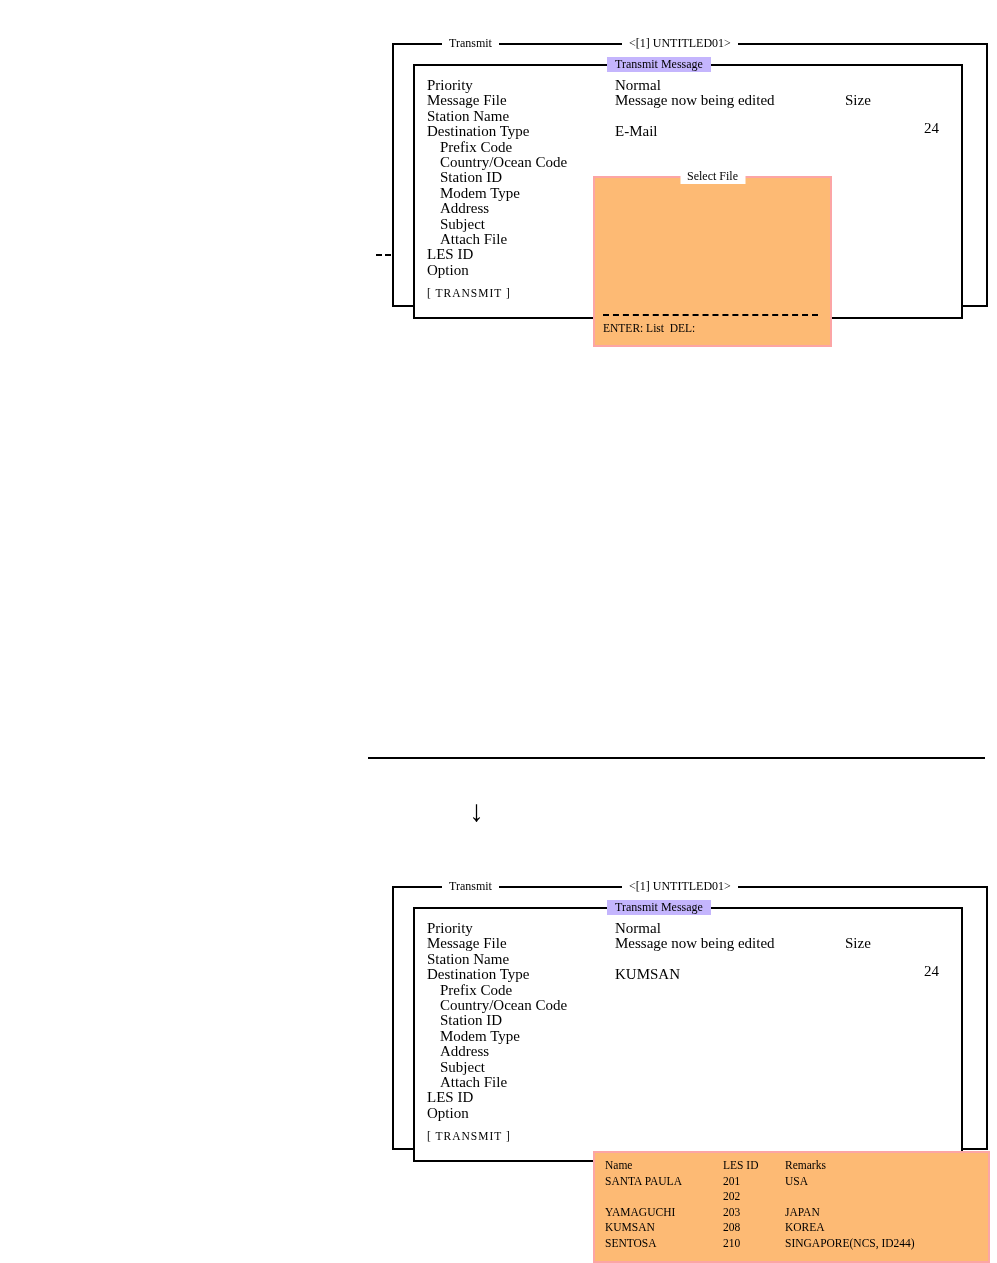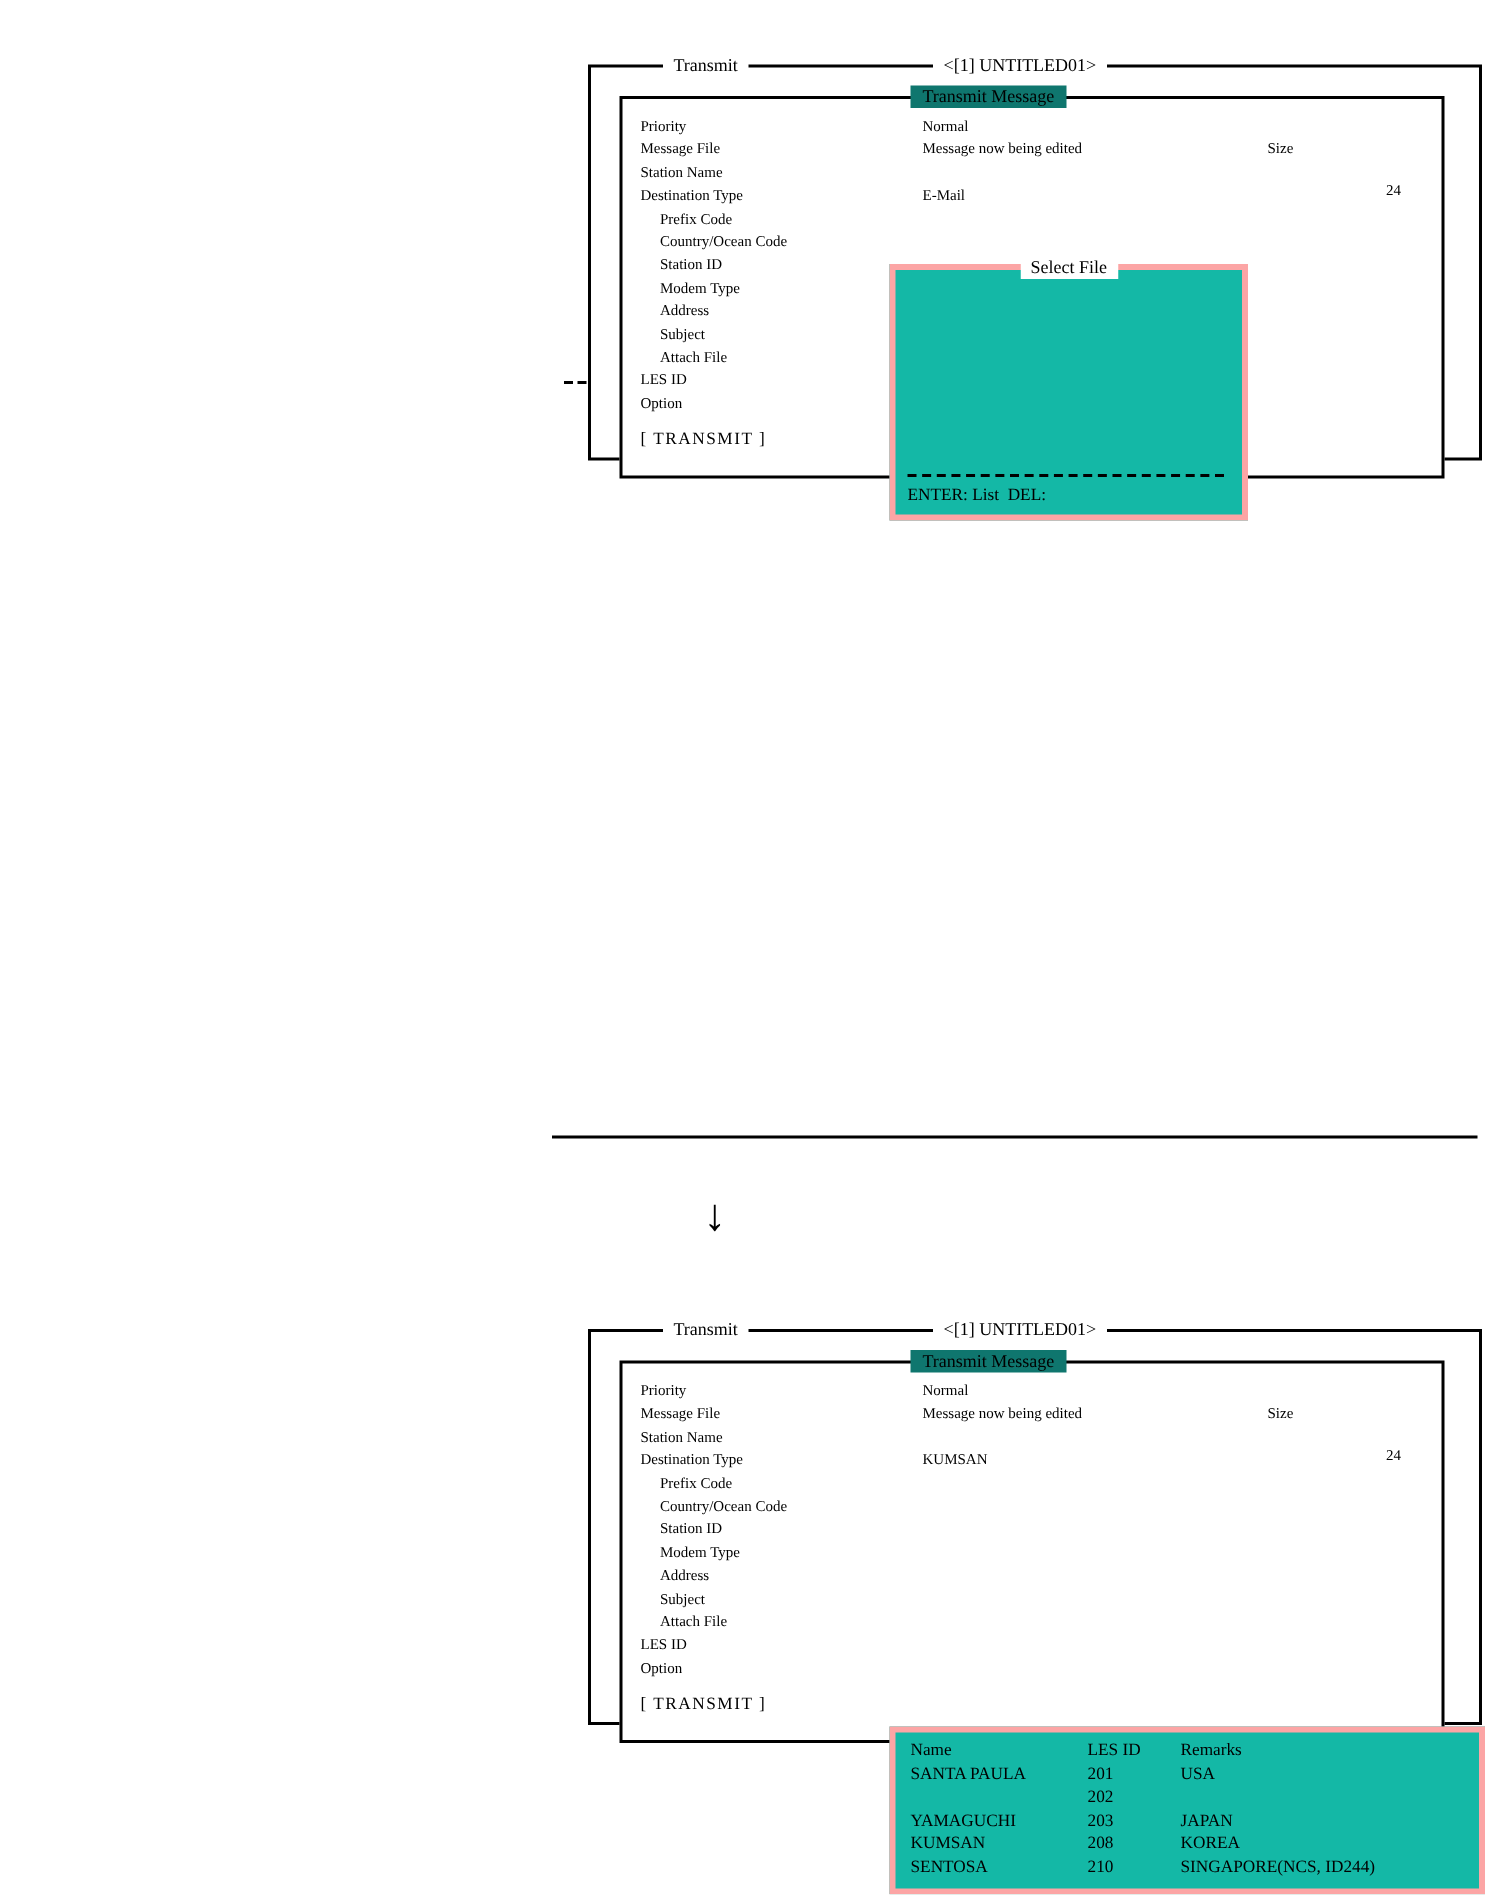--- a/index.html
+++ b/index.html
@@ -13,33 +13,33 @@
 
   .outer-window { position: absolute; left: 4px; top: 5px; width: 596px; height: 264px;
                   border: 2px solid #000; background: #fff; z-index: 1; }
   .win-label { position: absolute; top: -9px; background: #fff; padding: 0 7px;
                font-size: 12px; line-height: 15px; white-space: nowrap; }
   .win-title { left: 48px; }
   .win-doc { left: 228px; }
 
   .dialog { position: absolute; left: 25px; top: 26px; width: 550px; height: 255px;
             border: 2px solid #000; background: #fff; z-index: 2; }
-  .dialog-title { position: absolute; left: 192px; top: -9px; background: #0f766e; padding: 0 8px;
+  .dialog-title { position: absolute; left: 192px; top: -9px; background: #c4b5fd; padding: 0 8px;
                   font-size: 12px; line-height: 15px; white-space: nowrap; }
 
   .fields { position: absolute; left: 12px; top: 12px; right: 6px; }
-  .frow { position: relative; display: flex; height: 15.4px; font-size: 10px; line-height: 14px; white-space: nowrap; }
+  .frow { position: relative; display: flex; height: 15.4px; font-size: 15px; line-height: 14px; white-space: nowrap; }
   .frow .lbl { flex: 0 0 188px; width: 188px; }
   .frow.indent .lbl { padding-left: 13px; }
   .frow .val { flex: 1; }
   .sz-lbl { position: absolute; left: 418px; top: 0; }
   .sz-val { position: absolute; left: 497px; top: 0; margin-top: 28px; }
   .transmit-row { margin-top: 9px; font-size: 11.5px; letter-spacing: 1px; white-space: nowrap; }
 
-  .popup { position: absolute; background: #14b8a6; border: 4px solid #fca5a5; z-index: 3; padding-left: 27px; }
+  .popup { position: absolute; background: #fdba74; border: 2px solid #fca5a5; z-index: 3; padding-left: 27px; }
   .popup-title { position: absolute; left: 50%; transform: translateX(-50%); top: -9px;
                  background: #fff; padding: 0 7px; font-size: 12px; line-height: 15px; white-space: nowrap; }
 
   #select-file-popup { left: 205px; top: 138px; width: 239px; height: 171px; }
   .file-list { position: absolute; left: 4px; top: 6px; right: 4px; height: 126px; }
   .sf-dash { position: absolute; left: 8px; right: 12px; top: 136px; border-top: 2px dashed #000; }
   .sf-footer { position: absolute; left: 8px; top: 144px; font-size: 11.5px; white-space: pre; }
 
   #station-list-popup { left: 205px; top: 270px; width: 397px; height: 112px; }
   .stations { position: absolute; left: 0; top: 0; right: 0; bottom: 0; padding: 5px 0 0 10px; font-size: 11.5px; }

